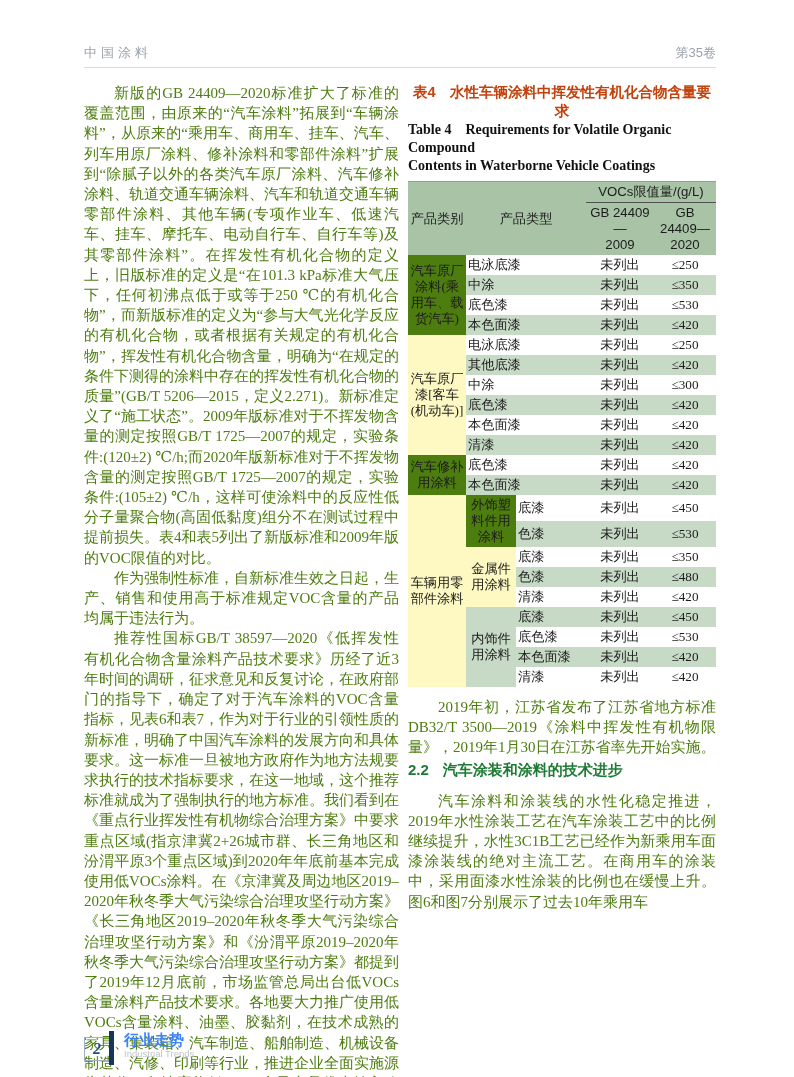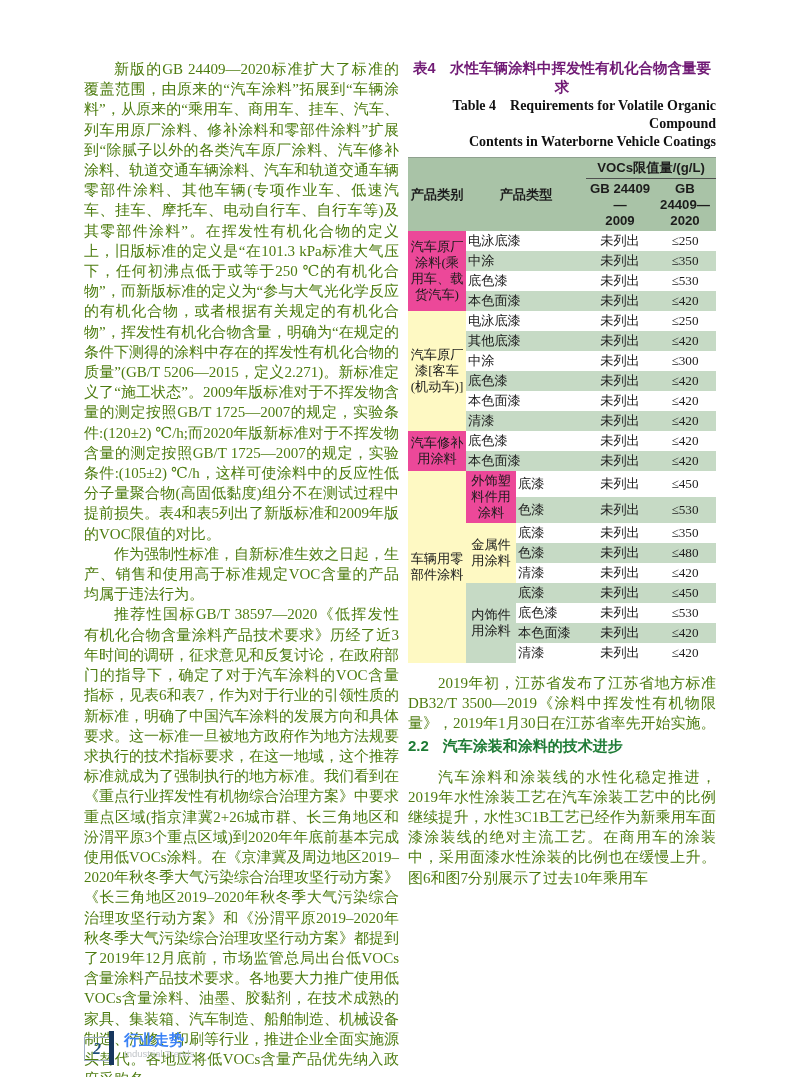--- a/index.html
+++ b/index.html
@@ -21,43 +21,43 @@
   .columns { display:flex; gap:9px; margin-top:15px; }
   .col-left  { width:315px; }
   .col-right { width:308px; }
   .col-left p, .col-right p {
     font-size:15px; line-height:20.2px; text-align:justify; color:#4d7c0f;
   }
   p.indent { text-indent:2em; }
   
   .tbl-title-cn {
     text-align:center; font-weight:bold; font-size:14.5px; line-height:19px;
-    font-family:"Liberation Sans","DejaVu Sans",sans-serif; color:#701a75;
+    font-family:"Liberation Sans","DejaVu Sans",sans-serif; color:#c2410c;
   }
   .tbl-title-en {
-    text-align:right; font-weight:bold; font-size:14px; line-height:18px; color:#111;
+    text-align:left; font-weight:bold; font-size:14px; line-height:18px; color:#111;
   }
   
   table.voc {
     width:100%; border-collapse:collapse; table-layout:fixed;
     margin-top:6px; margin-bottom:10px;
     font-size:13.2px; line-height:16px; color:#1c1c1c;
     border-top:1px solid #8fa18f;
   }
   table.voc th, table.voc td { padding:2px 2px; vertical-align:middle; }
   table.voc thead th {
-    background:#a9c3a7; font-weight:bold; text-align:center;
+    background:#a9c3a7; font-weight:normal; text-align:center;
     font-family:"Liberation Sans","DejaVu Sans",sans-serif; font-size:13.2px;
   }
   th.vocspan { border-bottom:1px solid #4f4f4f; }
   table.voc td { height:20px; }
   td.typ { text-align:left; padding-left:4px; }
   td.val { text-align:center; }
   tr.g td { background:#c6dac5; }
-  td.cw { background:#ec4899; text-align:center; }
+  td.cw { background:#4d7c0f; text-align:center; }
   td.cg { background:#fef9c3; text-align:center; }
   td.cat, td.sub { font-size:13.2px; }
   
   .sec-heading {
     color:#1e7b35; font-weight:bold; font-size:15px; line-height:22px;
     font-family:"Liberation Sans","DejaVu Sans",sans-serif; margin:1px 0 10px 0;
   }
   .sec-heading .num { margin-right:14px; }
   
   .footer { position:absolute; left:84px; bottom:14px; display:flex; align-items:flex-start; }
@@ -73,20 +73,24 @@
   }
   .footer-text { margin-left:9px; font-family:"Liberation Sans","DejaVu Sans",sans-serif; }
   .footer-cn { font-weight:bold; font-size:15px; color:#3b82f6; line-height:17px; }
   .footer-en { font-size:9.5px; color:#c0c4c8; line-height:11px; }
 </style>
 </head>
 <body>
 
 <div class="page">
 
+  <div class="runhead">
+    <span class="journal">中国涂料</span>
+    <span class="volume">第35卷</span>
+  </div>
 
   <div class="columns">
 
     <div class="col-left">
       <p class="indent">新版的GB 24409—2020标准扩大了标准的覆盖范围，由原来的“汽车涂料”拓展到“车辆涂料”，从原来的“乘用车、商用车、挂车、汽车、列车用原厂涂料、修补涂料和零部件涂料”扩展到“除腻子以外的各类汽车原厂涂料、汽车修补涂料、轨道交通车辆涂料、汽车和轨道交通车辆零部件涂料、其他车辆(专项作业车、低速汽车、挂车、摩托车、电动自行车、自行车等)及其零部件涂料”。在挥发性有机化合物的定义上，旧版标准的定义是“在101.3 kPa标准大气压下，任何初沸点低于或等于250 ℃的有机化合物”，而新版标准的定义为“参与大气光化学反应的有机化合物，或者根据有关规定的有机化合物”，挥发性有机化合物含量，明确为“在规定的条件下测得的涂料中存在的挥发性有机化合物的质量”(GB/T 5206—2015，定义2.271)。新标准定义了“施工状态”。2009年版标准对于不挥发物含量的测定按照GB/T 1725—2007的规定，实验条件:(120±2) ℃/h;而2020年版新标准对于不挥发物含量的测定按照GB/T 1725—2007的规定，实验条件:(105±2) ℃/h，这样可使涂料中的反应性低分子量聚合物(高固低黏度)组分不在测试过程中提前损失。表4和表5列出了新版标准和2009年版的VOC限值的对比。</p>
       <p class="indent">作为强制性标准，自新标准生效之日起，生产、销售和使用高于标准规定VOC含量的产品均属于违法行为。</p>
       <p class="indent">推荐性国标GB/T 38597—2020《低挥发性有机化合物含量涂料产品技术要求》历经了近3年时间的调研，征求意见和反复讨论，在政府部门的指导下，确定了对于汽车涂料的VOC含量指标，见表6和表7，作为对于行业的引领性质的新标准，明确了中国汽车涂料的发展方向和具体要求。这一标准一旦被地方政府作为地方法规要求执行的技术指标要求，在这一地域，这个推荐标准就成为了强制执行的地方标准。我们看到在《重点行业挥发性有机物综合治理方案》中要求重点区域(指京津冀2+26城市群、长三角地区和汾渭平原3个重点区域)到2020年年底前基本完成使用低VOCs涂料。在《京津冀及周边地区2019–2020年秋冬季大气污染综合治理攻坚行动方案》《长三角地区2019–2020年秋冬季大气污染综合治理攻坚行动方案》和《汾渭平原2019–2020年秋冬季大气污染综合治理攻坚行动方案》都提到了2019年12月底前，市场监管总局出台低VOCs含量涂料产品技术要求。各地要大力推广使用低VOCs含量涂料、油墨、胶黏剂，在技术成熟的家具、集装箱、汽车制造、船舶制造、机械设备制造、汽修、印刷等行业，推进企业全面实施源头替代。各地应将低VOCs含量产品优先纳入政府采购名</p>
     </div>
 
     <div class="col-right">

